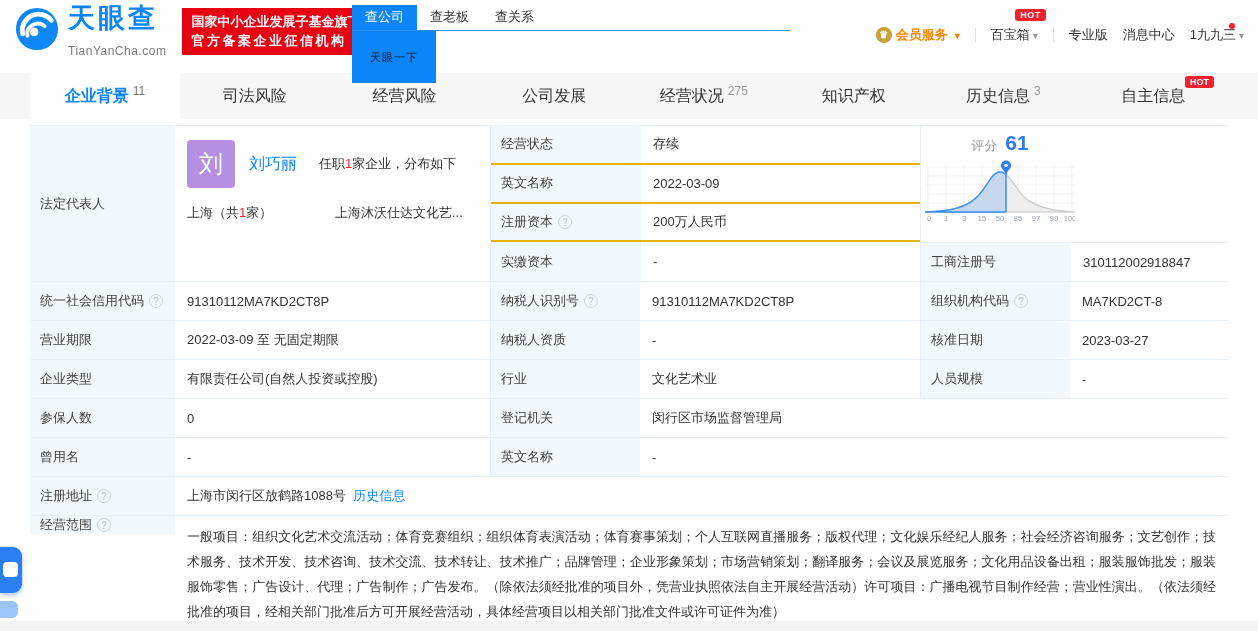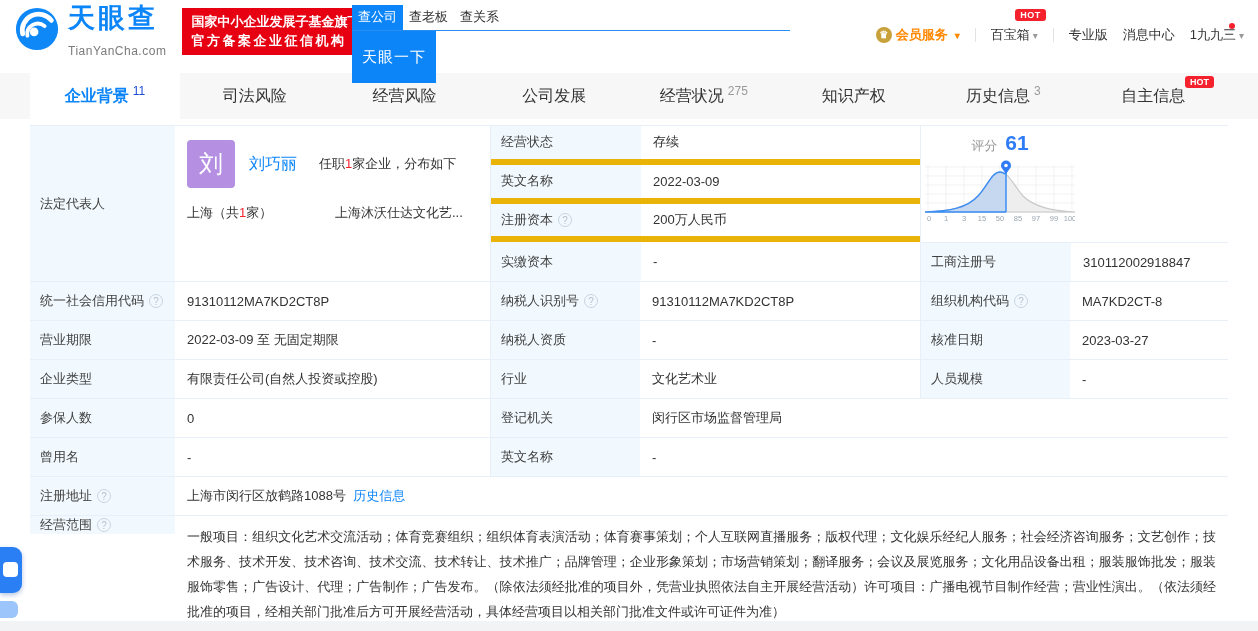--- a/index.html
+++ b/index.html
@@ -10,66 +10,66 @@
   
   .hdr { position:relative; height:62px; display:flex; align-items:center; padding-left:14px; }
   .logo { display:flex; align-items:center; gap:8px; }
   .logo-cn { font-size:27px; font-weight:bold; color:#0b85f8; letter-spacing:3px; line-height:1; }
   .logo-en { font-size:12px; color:#7b7b7b; margin-top:12px; letter-spacing:.5px; }
   .gov-badge { background:#e60012; color:#fff; font-size:13px; font-weight:bold; padding:4px 9px; margin-left:16px; line-height:1.5; white-space:nowrap; }
   .gov-badge .l2 { letter-spacing:2.5px; }
 
   .searchbox { position:absolute; left:352px; top:5px; }
   .stabs { display:flex; font-size:13px; color:#333; border-bottom:1px solid #2a8df2; width:438px; }
-  .stab { padding:3px 6px 4px; cursor:pointer; }
+  .stab { padding:3px 13px 4px; cursor:pointer; }
   .stab.active { background:#0b85f8; color:#fff; }
   .srow { display:flex; }
   .sinput-wrap { position:relative; width:354px; height:36px; border:1px solid #55a4ef; border-top:none; display:flex; align-items:center; }
   .sinput-wrap input { border:none; outline:none; width:100%; height:100%; padding:0 32px 0 11px; font-size:14px; color:#222; font-family:inherit; }
   .clear-ic { position:absolute; right:9px; top:10px; width:16px; height:16px; border-radius:50%; background:#cbcbcb; color:#fff; font-size:11px; line-height:16px; text-align:center; cursor:pointer; }
-  .sbtn { width:84px; height:52px; background:#0b85f8; color:#ffffff; font-size:15px; border:none; letter-spacing:1px; cursor:pointer; font-family:inherit; }
+  .sbtn { width:84px; height:52px; background:#0b85f8; color:#0f172a; font-size:11px; border:none; letter-spacing:1px; cursor:pointer; font-family:inherit; }
 
   .hnav { position:absolute; right:14px; top:26px; display:flex; align-items:center; gap:15px; font-size:13px; color:#333; }
   .hitem { cursor:pointer; white-space:nowrap; }
   .vip { color:#ff8800; font-weight:bold; display:flex; align-items:center; gap:4px; }
   .crown { display:inline-block; width:16px; height:16px; border-radius:50%; background:#c9a13b; color:#fff; font-size:10px; line-height:16px; text-align:center; }
   .caret::after { content:"▾"; font-size:10px; color:#999; margin-left:3px; }
   .vip.caret::after { color:#ff8800; }
   .sep { width:1px; height:14px; background:#e3e3e3; }
   .toolbox { position:relative; }
   .hotbadge { position:absolute; top:-17px; right:-8px; background:#f5222d; color:#fff; font-size:9px; font-weight:bold; padding:1px 5px; border-radius:3px; letter-spacing:.5px; }
   .user { position:relative; }
   .user .reddot { position:absolute; top:-3px; right:9px; width:6px; height:6px; border-radius:50%; background:#f5222d; }
 
   
   .tabbar { margin-top:11px; height:46px; background:#f7f7f7; display:flex; padding:0 30px; }
   .tab { flex:1; display:flex; align-items:center; justify-content:center; font-size:16px; color:#333; position:relative; cursor:pointer; }
   .tab .cnt { font-size:12px; color:#999; margin-left:4px; position:relative; top:-5px; font-weight:normal; }
   .tab.active { background:#fff; color:#0b85f8; font-weight:bold; }
-  .tab.active .cnt { color:#1d4ed8; }
+  .tab.active .cnt { color:#737373; }
   .tab .hotbadge2 { position:absolute; top:3px; right:14px; background:#f5222d; color:#fff; font-size:9px; font-weight:bold; padding:1px 5px; border-radius:3px; }
 
   
   .table { margin:6px 30px 0; width:1198px; border-top:1px solid #e7f0f9; font-size:13px; color:#333; }
   .tr { display:flex; border-bottom:1px solid #e7f0f9; }
   .lbl { background:#f2f9fe; display:flex; align-items:center; padding:0 10px; gap:5px; color:#404040; flex-shrink:0; }
   .val { display:flex; align-items:center; padding:0 12px; flex-shrink:0; }
   .bl { border-left:1px solid #e7f0f9; }
   .w-la{width:145px} .w-va{width:315px} .w-lb{width:150px} .w-vb{width:280px} .w-lc{width:150px} .w-vc{width:158px}
   .w-wide{width:588px} .w-full{width:1053px}
   .r { height:39px; }
   .qmark { display:inline-block; width:14px; height:14px; border:1px solid #c8d4de; border-radius:50%; color:#b6c2cc; font-size:10px; line-height:13px; text-align:center; }
   .qmark::after { content:"?"; }
   .redtxt { color:#f5222d; font-style:normal; }
   .link { color:#0b85f8; cursor:pointer; text-decoration:none; }
 
   
   .tr1 { height:156px; }
   .colwrap { display:flex; flex-direction:column; }
-  .subrow { display:flex; height:39px; border-bottom:6px solid #eab308; }
+  .subrow { display:flex; height:39px; border-bottom:2px solid #eab308; }
   .subrow:last-child { border-bottom:none; }
   .chartrow { display:flex; height:117px; border-bottom:1px solid #e7f0f9; }
   .regrow { display:flex; height:38px; }
   .lbl.tall { height:100%; }
 
   .person { padding:14px 0 0 12px; width:100%; }
   .p-top { display:flex; align-items:center; gap:14px; }
   .avatar { width:48px; height:48px; border-radius:4px; background:#b48fe2; color:#fff; font-size:24px; display:flex; align-items:center; justify-content:center; flex-shrink:0; }
   .p-name { color:#0b85f8; font-size:16px; cursor:pointer; }
   .p-job { font-size:13px; color:#333; margin-left:8px; }

